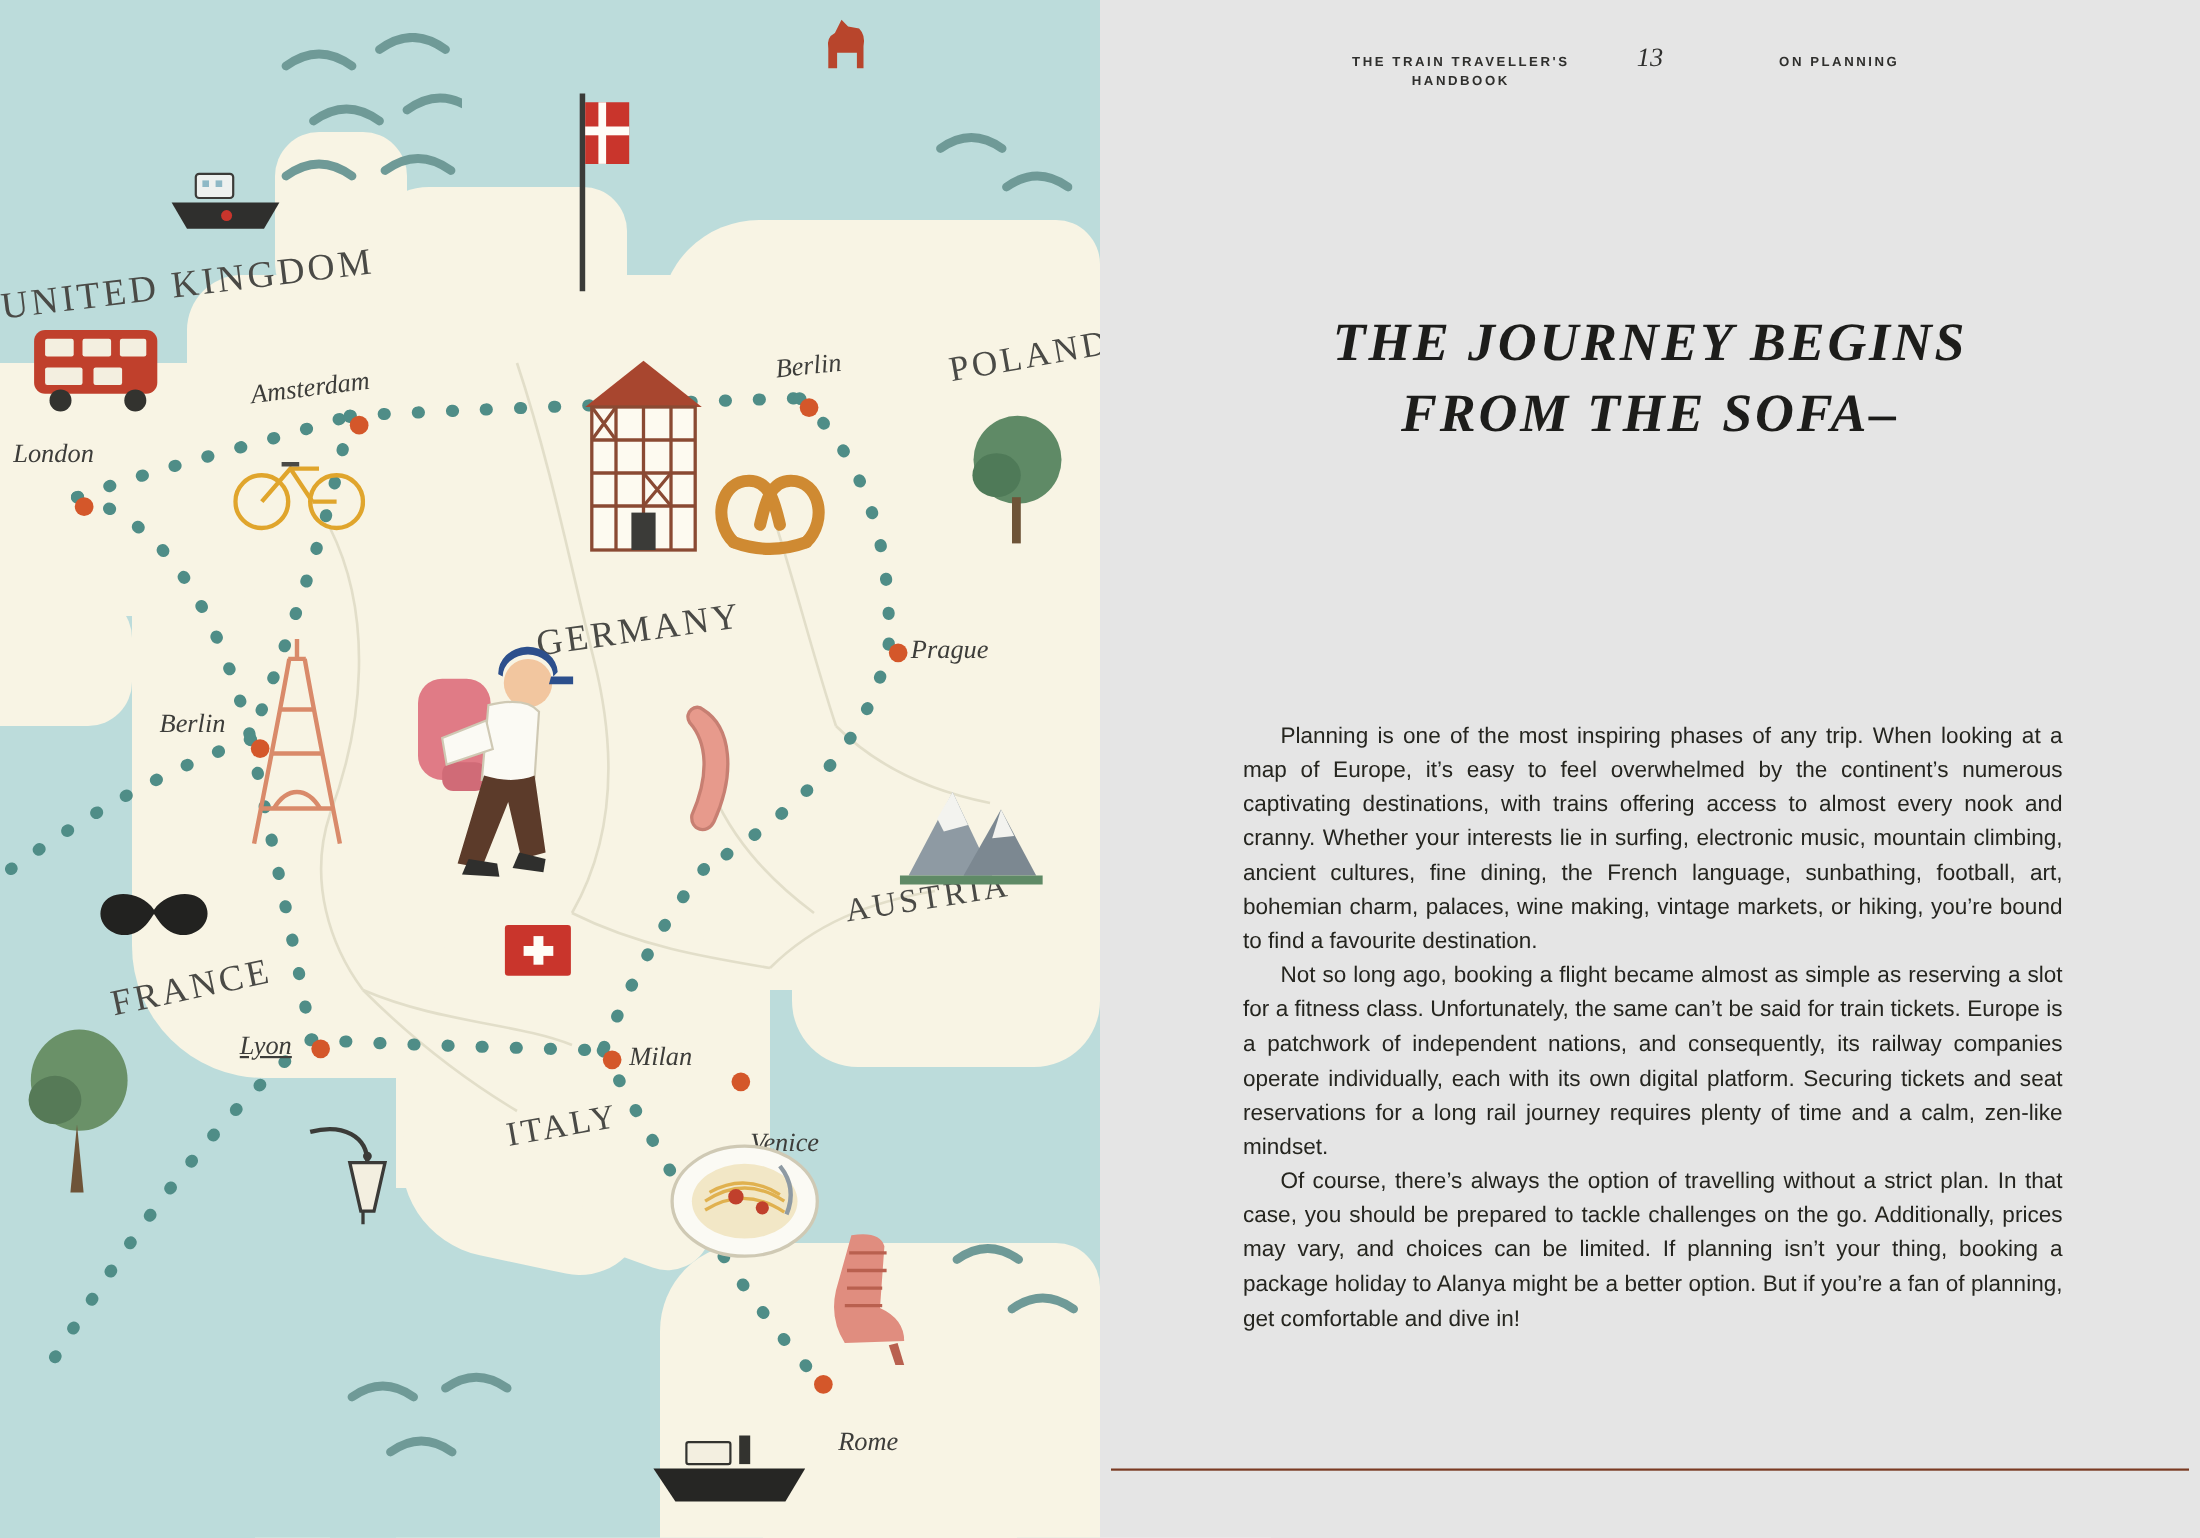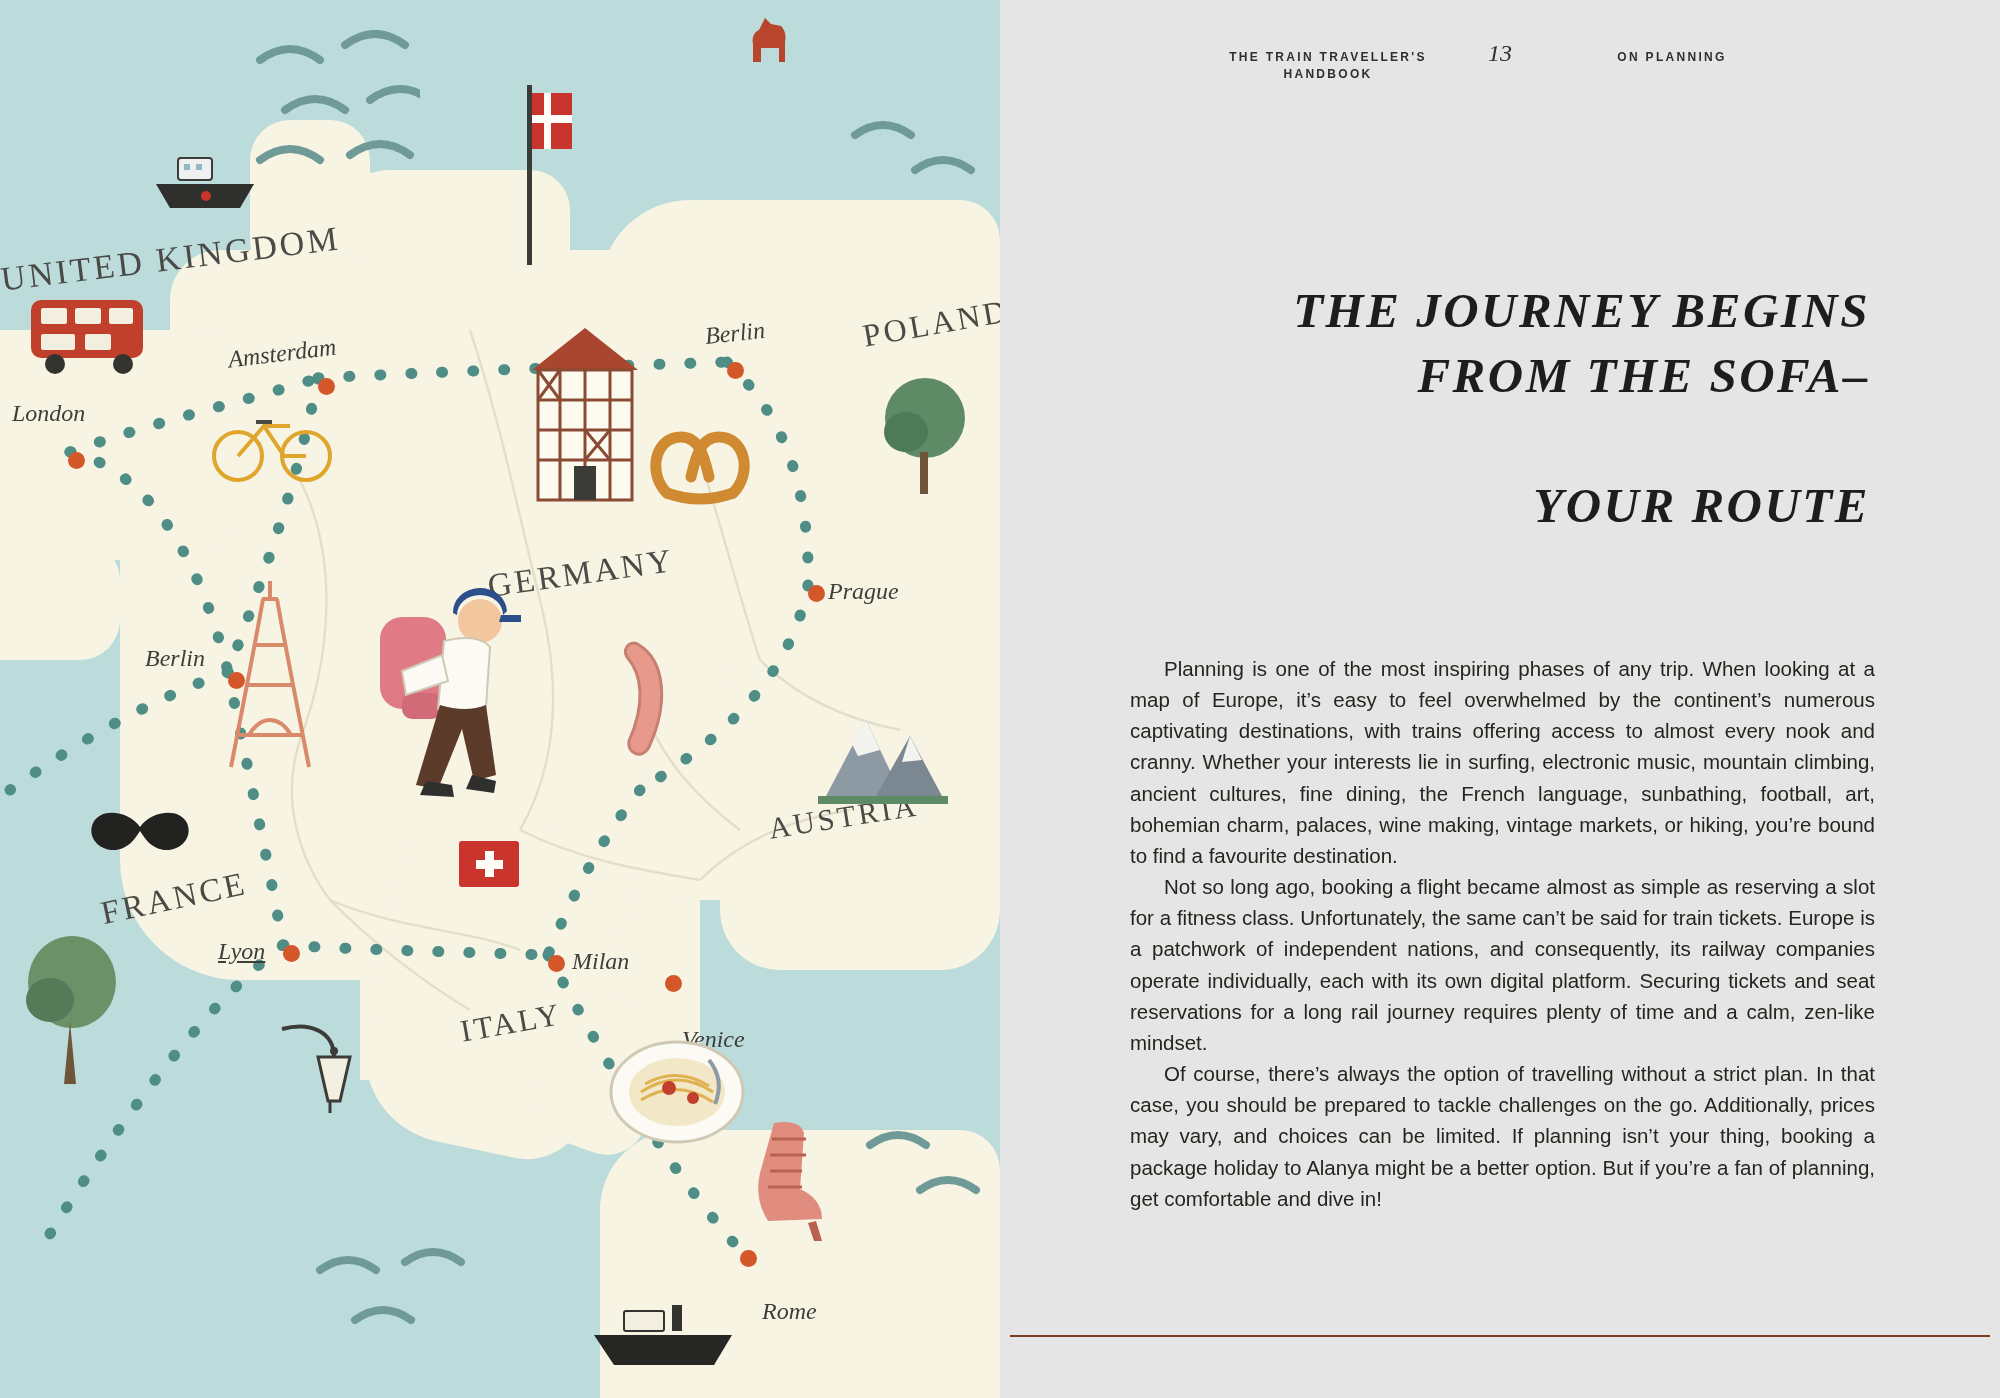--- a/index.html
+++ b/index.html
@@ -92,21 +92,21 @@
   .folio{
     font-family:"Liberation Serif", serif;font-style:italic;font-size:24px;color:#2f2f2d;
   }
   .chapter-title{
     position:absolute;left:130px;top:245px;width:740px;
     font-family:"Liberation Serif", serif;
     font-style:italic;
     font-size:49px;
     line-height:1.33;
     letter-spacing:2.5px;
-    text-align:right;
+    text-align:center;
     color:#1d1d1b;
   }
   .body-col{
     position:absolute;left:130px;top:620px;width:745px;
     font-size:20.5px;
     line-height:1.52;
     color:#25251f;
     text-align:justify;
     margin-top:33px;
   }
@@ -454,21 +454,20 @@
     <div class="running-head">
       <div class="rh-left">THE TRAIN TRAVELLER'S HANDBOOK</div>
       <div class="folio">13</div>
       <div class="rh-right">ON PLANNING</div>
     </div>
 
     <h1 class="chapter-title">
       <span>THE JOURNEY BEGINS</span><br>
       <span>FROM THE SOFA–</span><br>
       <br>
-      <span>YOUR ROUTE</span>
     </h1>
 
     <div class="body-col">
       <p>Planning is one of the most inspiring phases of any trip. When looking at a map of Europe, it’s easy to feel overwhelmed by the continent’s numerous captivating destinations, with trains offering access to almost every nook and cranny. Whether your interests lie in surfing, electronic music, mountain climbing, ancient cultures, fine dining, the French language, sunbathing, football, art, bohemian charm, palaces, wine making, vintage markets, or hiking, you’re bound to find a favourite destination.</p>
       <p>Not so long ago, booking a flight became almost as simple as reserving a slot for a fitness class. Unfortunately, the same can’t be said for train tickets. Europe is a patchwork of independent nations, and consequently, its railway companies operate individually, each with its own digital platform. Securing tickets and seat reservations for a long rail journey requires plenty of time and a calm, zen-like mindset.</p>
       <p>Of course, there’s always the option of travelling without a strict plan. In that case, you should be prepared to tackle challenges on the go. Additionally, prices may vary, and choices can be limited. If planning isn’t your thing, booking a package holiday to Alanya might be a better option. But if you’re a fan of planning, get comfortable and dive in!</p>
     </div>
 
     <div class="rule" style="left:10px;top:1335px;width:980px;"></div>
   </div>

